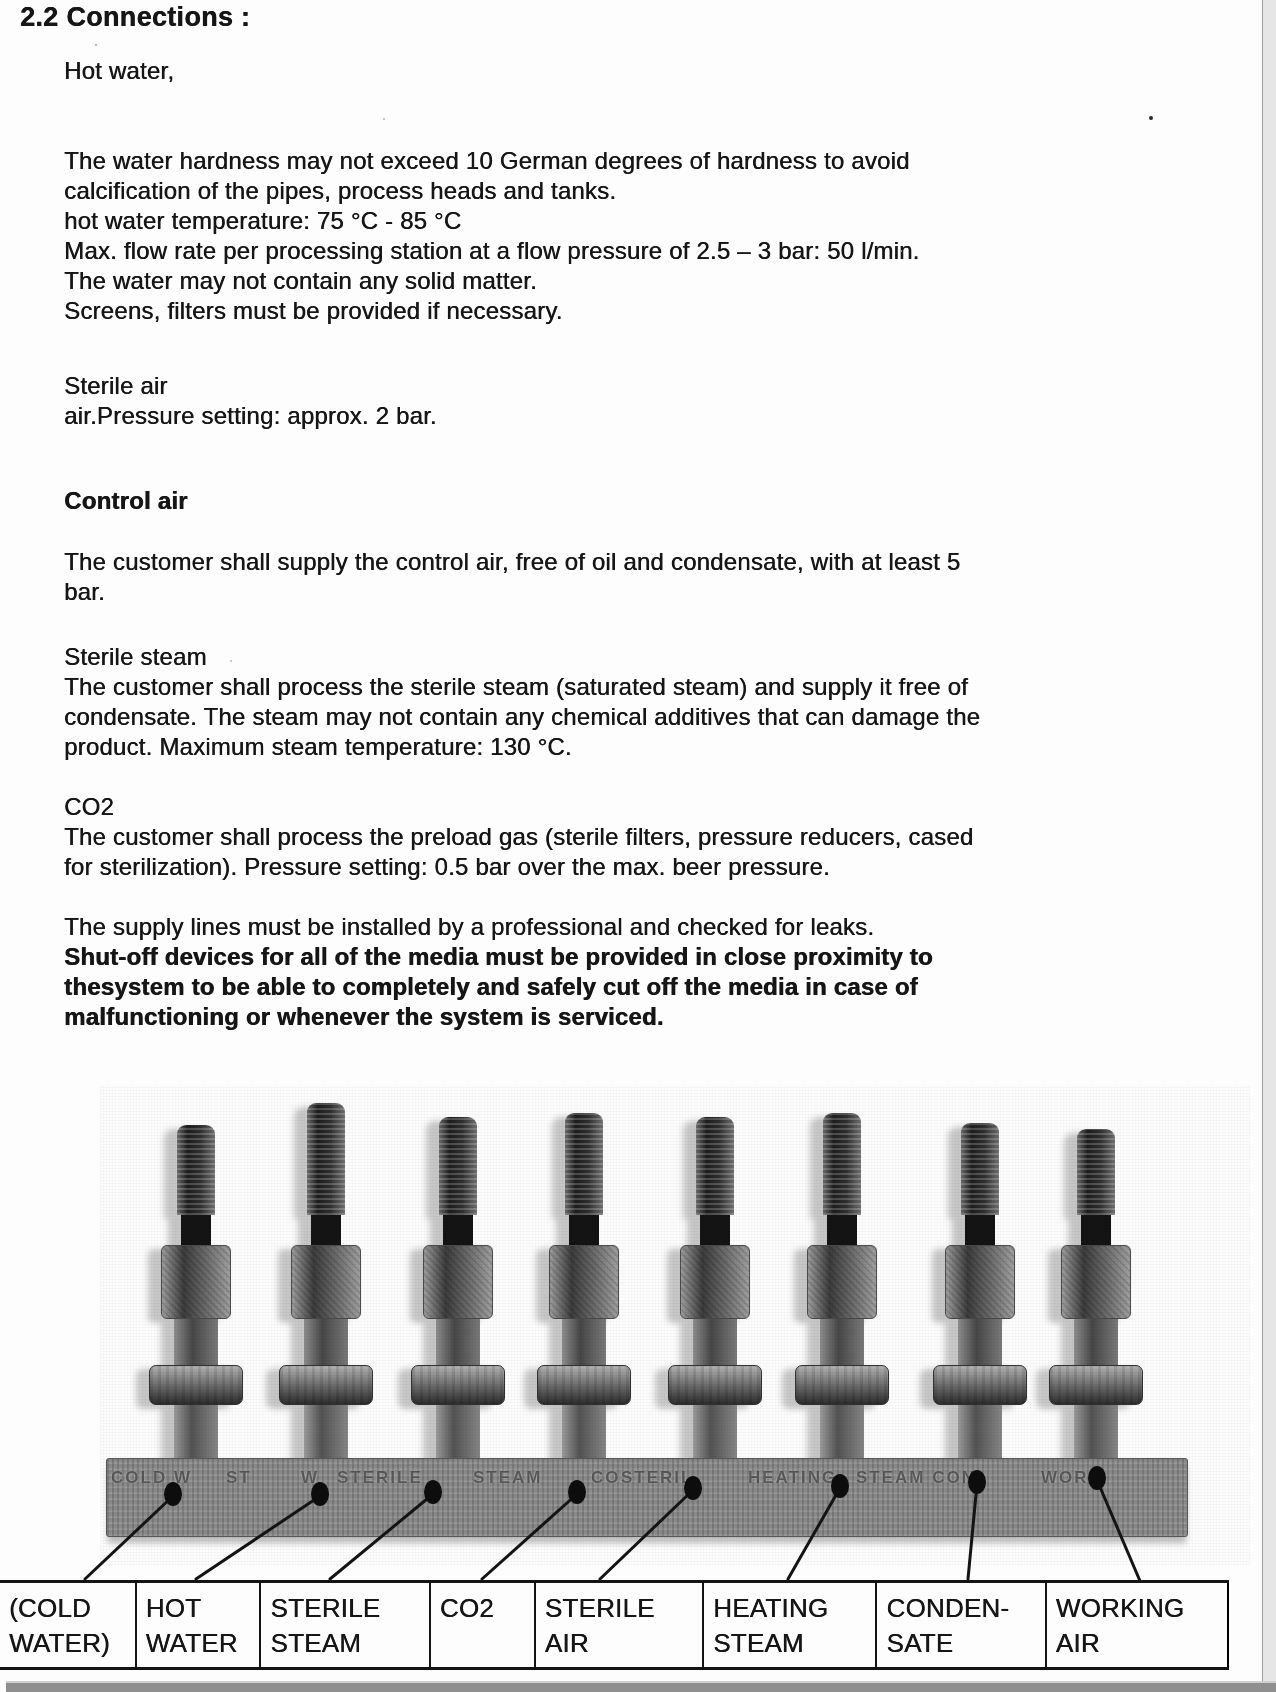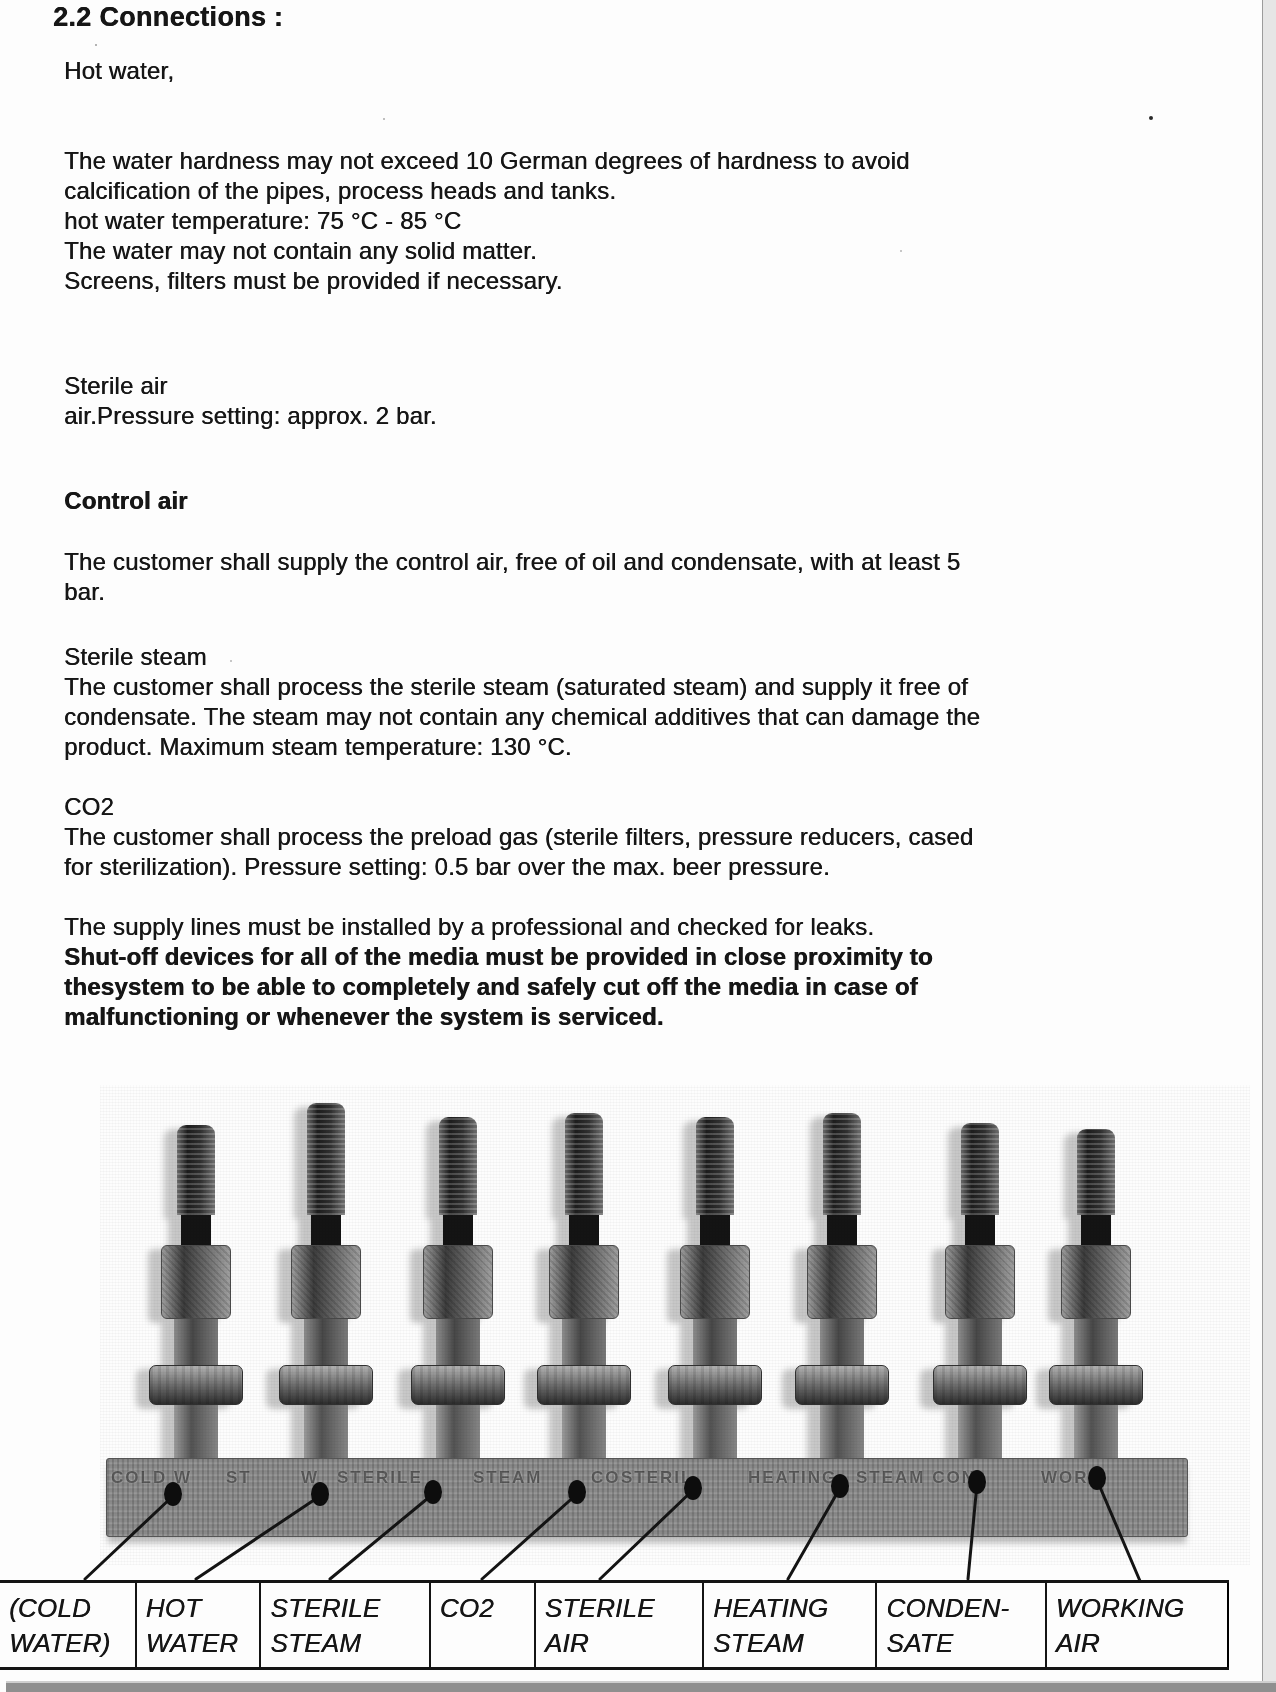--- a/index.html
+++ b/index.html
@@ -5,21 +5,21 @@
   html,body{margin:0;padding:0;background:#e9e9e9;}
   .page{
     position:relative;width:1276px;height:1692px;margin:0 auto;
     background:#fdfdfd;overflow:hidden;
     font-family:"Liberation Sans", sans-serif;color:#161616;
   }
   
   .heading{
     position:absolute;left:20px;top:2px;
     font-size:27px;font-weight:700;letter-spacing:.3px;
-    text-shadow:.5px 0 0 #161616;white-space:nowrap;margin-left:33px;
+    text-shadow:.5px 0 0 #161616;white-space:nowrap;
   }
   .tblock{position:absolute;left:64px;white-space:nowrap;}
   .tblock .tline{
     height:30px;line-height:30px;font-size:24px;
     text-shadow:.45px 0 0 #1a1a1a;letter-spacing:.2px;
   }
   .tblock.bold .tline{font-weight:700;text-shadow:.6px 0 0 #111;}
   
   .photo{position:absolute;left:100px;top:1085px;width:1150px;height:480px;}
   .photo::after{
@@ -80,21 +80,20 @@
   .overlay{position:absolute;left:0;top:0;width:1276px;height:1692px;pointer-events:none;z-index:5;}
   
   .media-table{
     position:absolute;left:0;top:1580px;width:1229px;height:84px;
     border-top:3px solid #141414;border-bottom:3px solid #141414;
     display:flex;background:#fdfdfd;z-index:4;
   }
   .cell{
     border-right:2px solid #141414;box-sizing:border-box;
     padding:8px 0 10px 9px;
-    font-style:italic;
   }
   .cell .cl{
     display:block;font-size:26px;line-height:35px;letter-spacing:.2px;
     text-shadow:.4px 0 0 #161616;white-space:nowrap;
   }
   
   .edge-right{
     position:absolute;left:1262px;top:0;width:14px;height:1692px;
     background:#e6e6e6;border-left:1px solid #9c9c9c;z-index:8;
   }
@@ -112,20 +111,21 @@
   <div class="heading">2.2 Connections :</div>
 
   <div class="tblock" style="top:56px">
     <div class="tline">Hot water,</div>
   </div>
 
   <div class="tblock" style="top:146px">
     <div class="tline">The water hardness may not exceed 10 German degrees of hardness to avoid</div>
     <div class="tline">calcification of the pipes, process heads and tanks.</div>
     <div class="tline">hot water temperature: 75 °C - 85 °C</div>
+    <div class="tline">Max. flow rate per processing station at a flow pressure of 2.5 – 3 bar: 50 l/min.</div>
     <div class="tline">The water may not contain any solid matter.</div>
     <div class="tline">Screens, filters must be provided if necessary.</div>
   </div>
 
   <div class="tblock" style="top:371px">
     <div class="tline">Sterile air</div>
     <div class="tline">air.Pressure setting: approx. 2 bar.</div>
   </div>
 
   <div class="tblock bold" style="top:486px">

